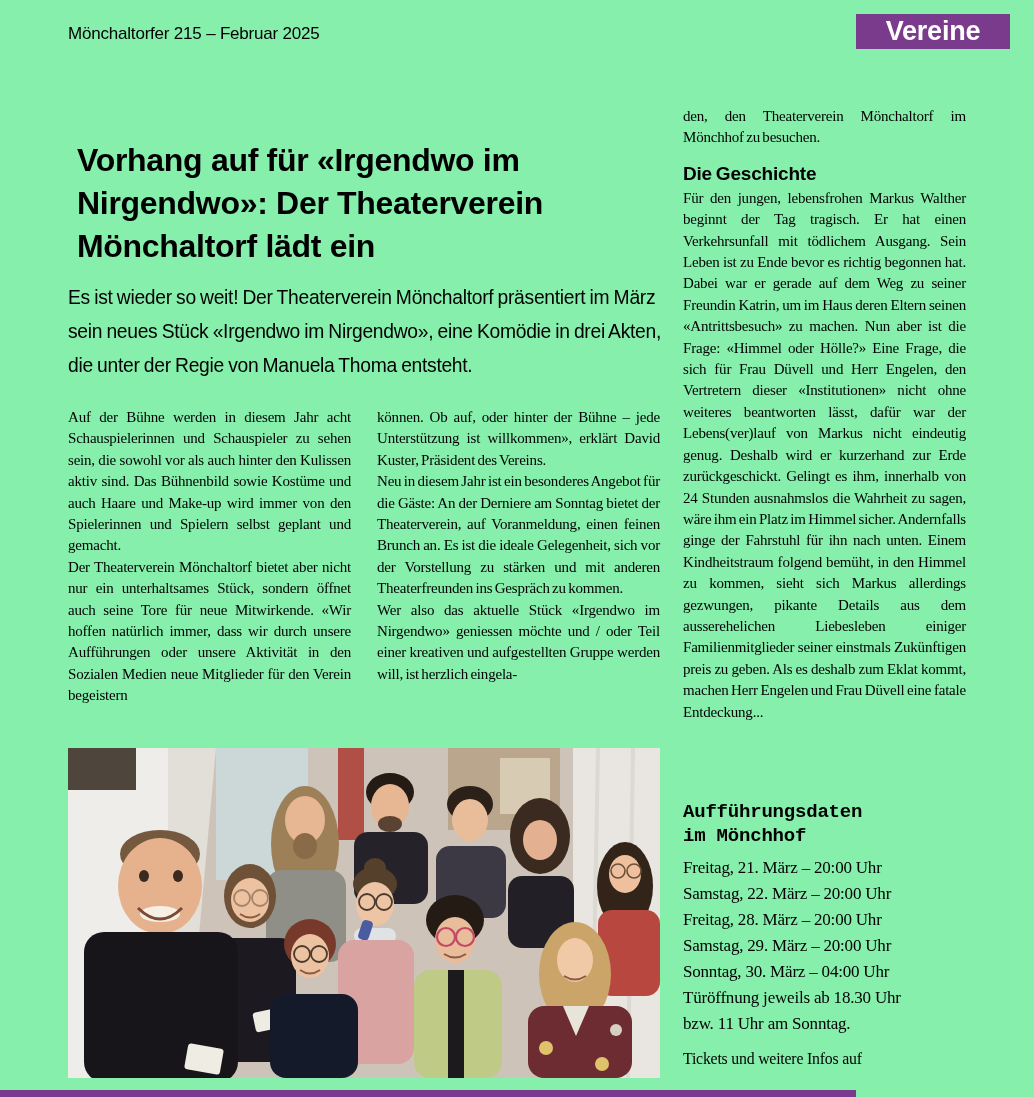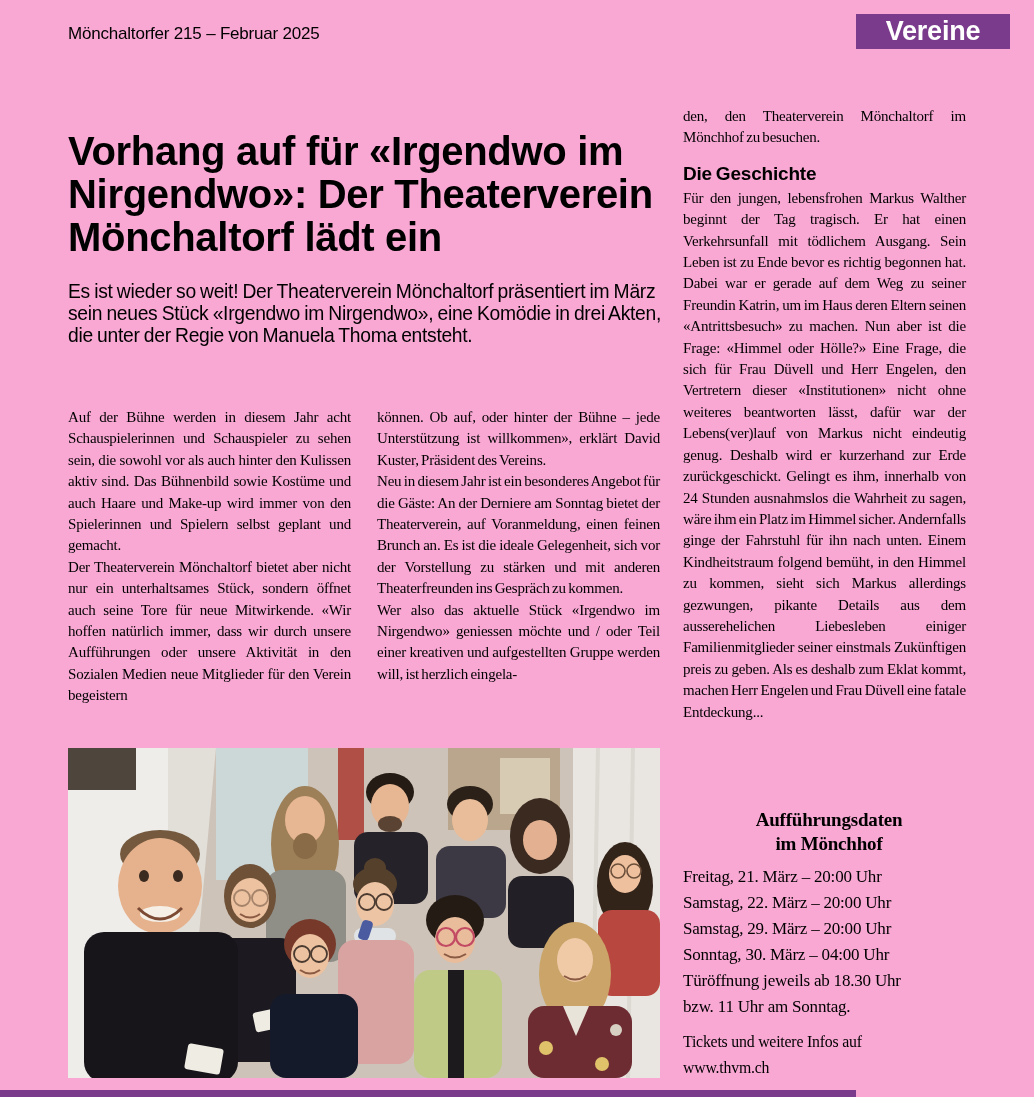--- a/index.html
+++ b/index.html
@@ -1,17 +1,17 @@
 <!DOCTYPE html>
 <html><head>
 <meta charset="utf-8">
 <style>
   html,body{margin:0;padding:0;background:#ffffff;}
   .page{
-    position:relative;width:1034px;height:1097px;background:#f9a8d4;
+    position:relative;width:1034px;height:1097px;background:#86efac;
     overflow:hidden;color:#000;
     font-family:"Liberation Serif", serif;
   }
 
   .issue{
     position:absolute;left:68px;top:24px;
     font-family:"Liberation Sans", sans-serif;
     font-size:17px;letter-spacing:-0.2px;color:#000;
   }
   .badge{
@@ -22,28 +22,28 @@
     display:flex;align-items:center;justify-content:center;
     letter-spacing:-0.2px;
   }
 
   .kicker{
     position:absolute;left:68px;top:102px;
     font-family:"Liberation Sans", sans-serif;
     font-weight:700;font-size:19px;letter-spacing:-0.2px;
   }
   .headline{
-    position:absolute;left:68px;top:130px;width:606px;margin:0;
-    font-family:"Liberation Sans", sans-serif;
-    font-weight:700;font-size:40px;line-height:43px;letter-spacing:-0.3px;
+    position:absolute;left:68px;top:130px;width:606px;margin:9px;
+    font-family:"Liberation Sans", sans-serif;
+    font-weight:700;font-size:32px;line-height:43px;letter-spacing:-0.3px;
   }
   .lead{
     position:absolute;left:68px;top:281px;width:600px;
     font-family:"Liberation Sans", sans-serif;
-    font-size:19.3px;line-height:22px;letter-spacing:-0.3px;word-spacing:-0.8px;
+    font-size:19.3px;line-height:34px;letter-spacing:-0.3px;word-spacing:-0.8px;
   }
 
   .body-serif{
     font-size:15px;line-height:21.4px;letter-spacing:-0.2px;word-spacing:-1.2px;
     text-align:justify;
   }
   .cols{
     position:absolute;left:68px;top:407px;width:592px;
     display:flex;gap:26px;
   }
@@ -64,24 +64,23 @@
     font-weight:700;font-size:19px;line-height:23px;letter-spacing:-0.2px;
     text-align:left;margin:13px 0 3px 0;
   }
   .sb-cont{margin:0;}
   .sb-story{margin:0;}
 
   .sb-lower{
     position:absolute;left:683px;top:800px;width:292px;
   }
   .sb-dates-head{
-    font-family:Liberation Serif, serif;
+    font-family:Liberation Mono, monospace;
     font-weight:700;font-size:19px;line-height:24px;letter-spacing:-0.2px;
-    margin:8px;
-    text-align:center;
+    margin:0;
   }
   .schedule{margin-top:7px;font-size:17px;line-height:26px;letter-spacing:-0.2px;}
   .schedule div{white-space:nowrap;}
   .tickets{margin-top:9px;font-size:15.8px;line-height:26px;letter-spacing:-0.2px;}
 
   .footer-bar{
     position:absolute;left:0;top:1090px;width:856px;height:7px;
     background:#7a3b8c;
   }
 </style>
@@ -208,26 +207,26 @@
   </div>
 
   <div class="sb-lower">
     <div class="sb-dates-head">
       <div>Aufführungsdaten</div>
       <div>im Mönchhof</div>
     </div>
     <div class="schedule">
       <div>Freitag, 21. März – 20:00 Uhr</div>
       <div>Samstag, 22. März – 20:00 Uhr</div>
+      <div>Freitag, 28. März – 20:00 Uhr</div>
       <div>Samstag, 29. März – 20:00 Uhr</div>
       <div>Sonntag, 30. März – 04:00 Uhr</div>
       <div>Türöffnung jeweils ab 18.30 Uhr</div>
       <div>bzw. 11 Uhr am Sonntag.</div>
     </div>
     <div class="tickets">
       <div>Tickets und weitere Infos auf</div>
-      <div>www.thvm.ch</div>
     </div>
   </div>
 
   <div class="footer-bar"></div>
 
 </div>
 
 </body></html>

